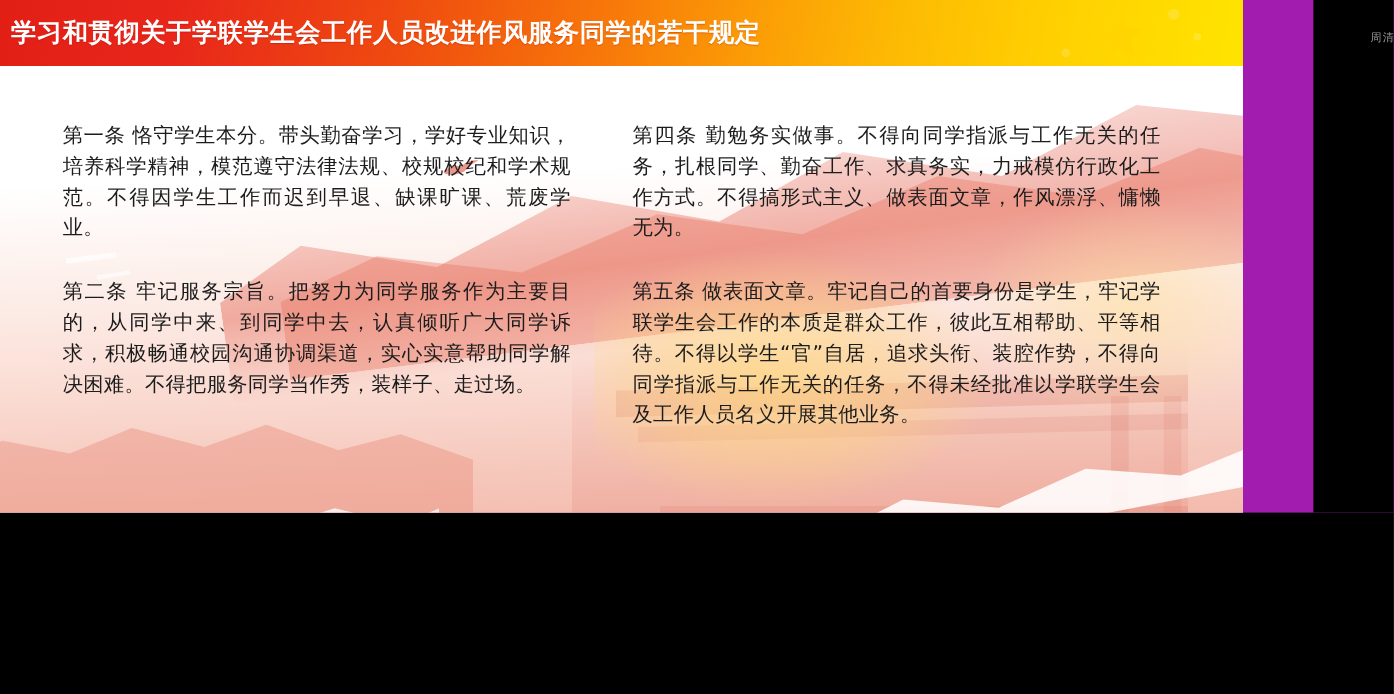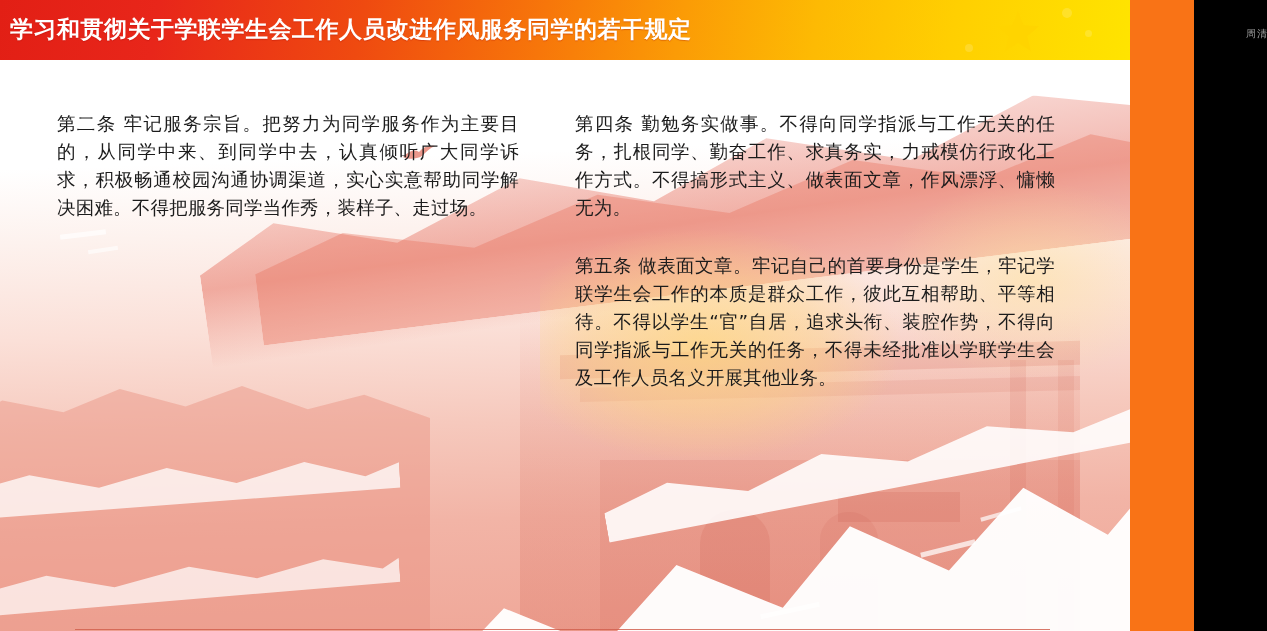--- a/index.html
+++ b/index.html
@@ -2,21 +2,21 @@
 <html><head>
 <meta charset="utf-8">
 <title>PPT Slide</title>
 <style>
   html,body{margin:0;padding:0;background:#000;}
   body{
     font-family:"Liberation Sans","DejaVu Sans",sans-serif;
     width:1267px;height:631px;overflow:hidden;
   }
   #slide{
-    position:relative;width:1267px;height:631px;overflow:hidden;background:#f97316;
+    position:relative;width:1267px;height:466px;overflow:hidden;background:#a21caf;
   }
 
   
   #canvas{
     position:absolute;left:0;top:0;width:1130px;height:631px;overflow:hidden;
     background:#ffffff;
   }
 
   
   #header{
@@ -263,20 +263,21 @@
       <div id="dove">
         <svg viewBox="0 0 34 18" aria-hidden="true">
           <path d="M1 13 C7 7, 12 5, 17 8 C21 3, 27 1, 33 2 C28 4, 24 8, 20 12 C15 15, 7 16, 1 13 Z" fill="currentColor"></path>
         </svg>
       </div>
     </div>
 
     <div id="content">
 
       <div class="col" id="col-left">
+        <p class="article" id="art-1">第一条 恪守学生本分。带头勤奋学习，学好专业知识，培养科学精神，模范遵守法律法规、校规校纪和学术规范。不得因学生工作而迟到早退、缺课旷课、荒废学业。</p>
         <p class="article" id="art-2">第二条 牢记服务宗旨。把努力为同学服务作为主要目的，从同学中来、到同学中去，认真倾听广大同学诉求，积极畅通校园沟通协调渠道，实心实意帮助同学解决困难。不得把服务同学当作秀，装样子、走过场。</p>
       </div>
 
       <div class="col" id="col-right">
         <p class="article" id="art-4">第四条 勤勉务实做事。不得向同学指派与工作无关的任务，扎根同学、勤奋工作、求真务实，力戒模仿行政化工作方式。不得搞形式主义、做表面文章，作风漂浮、慵懒无为。</p>
         <p class="article" id="art-5">第五条 做表面文章。牢记自己的首要身份是学生，牢记学联学生会工作的本质是群众工作，彼此互相帮助、平等相待。不得以学生“官”自居，追求头衔、装腔作势，不得向同学指派与工作无关的任务，不得未经批准以学联学生会及工作人员名义开展其他业务。</p>
       </div>
 
       <div id="bottom-rule"></div>
     </div>

